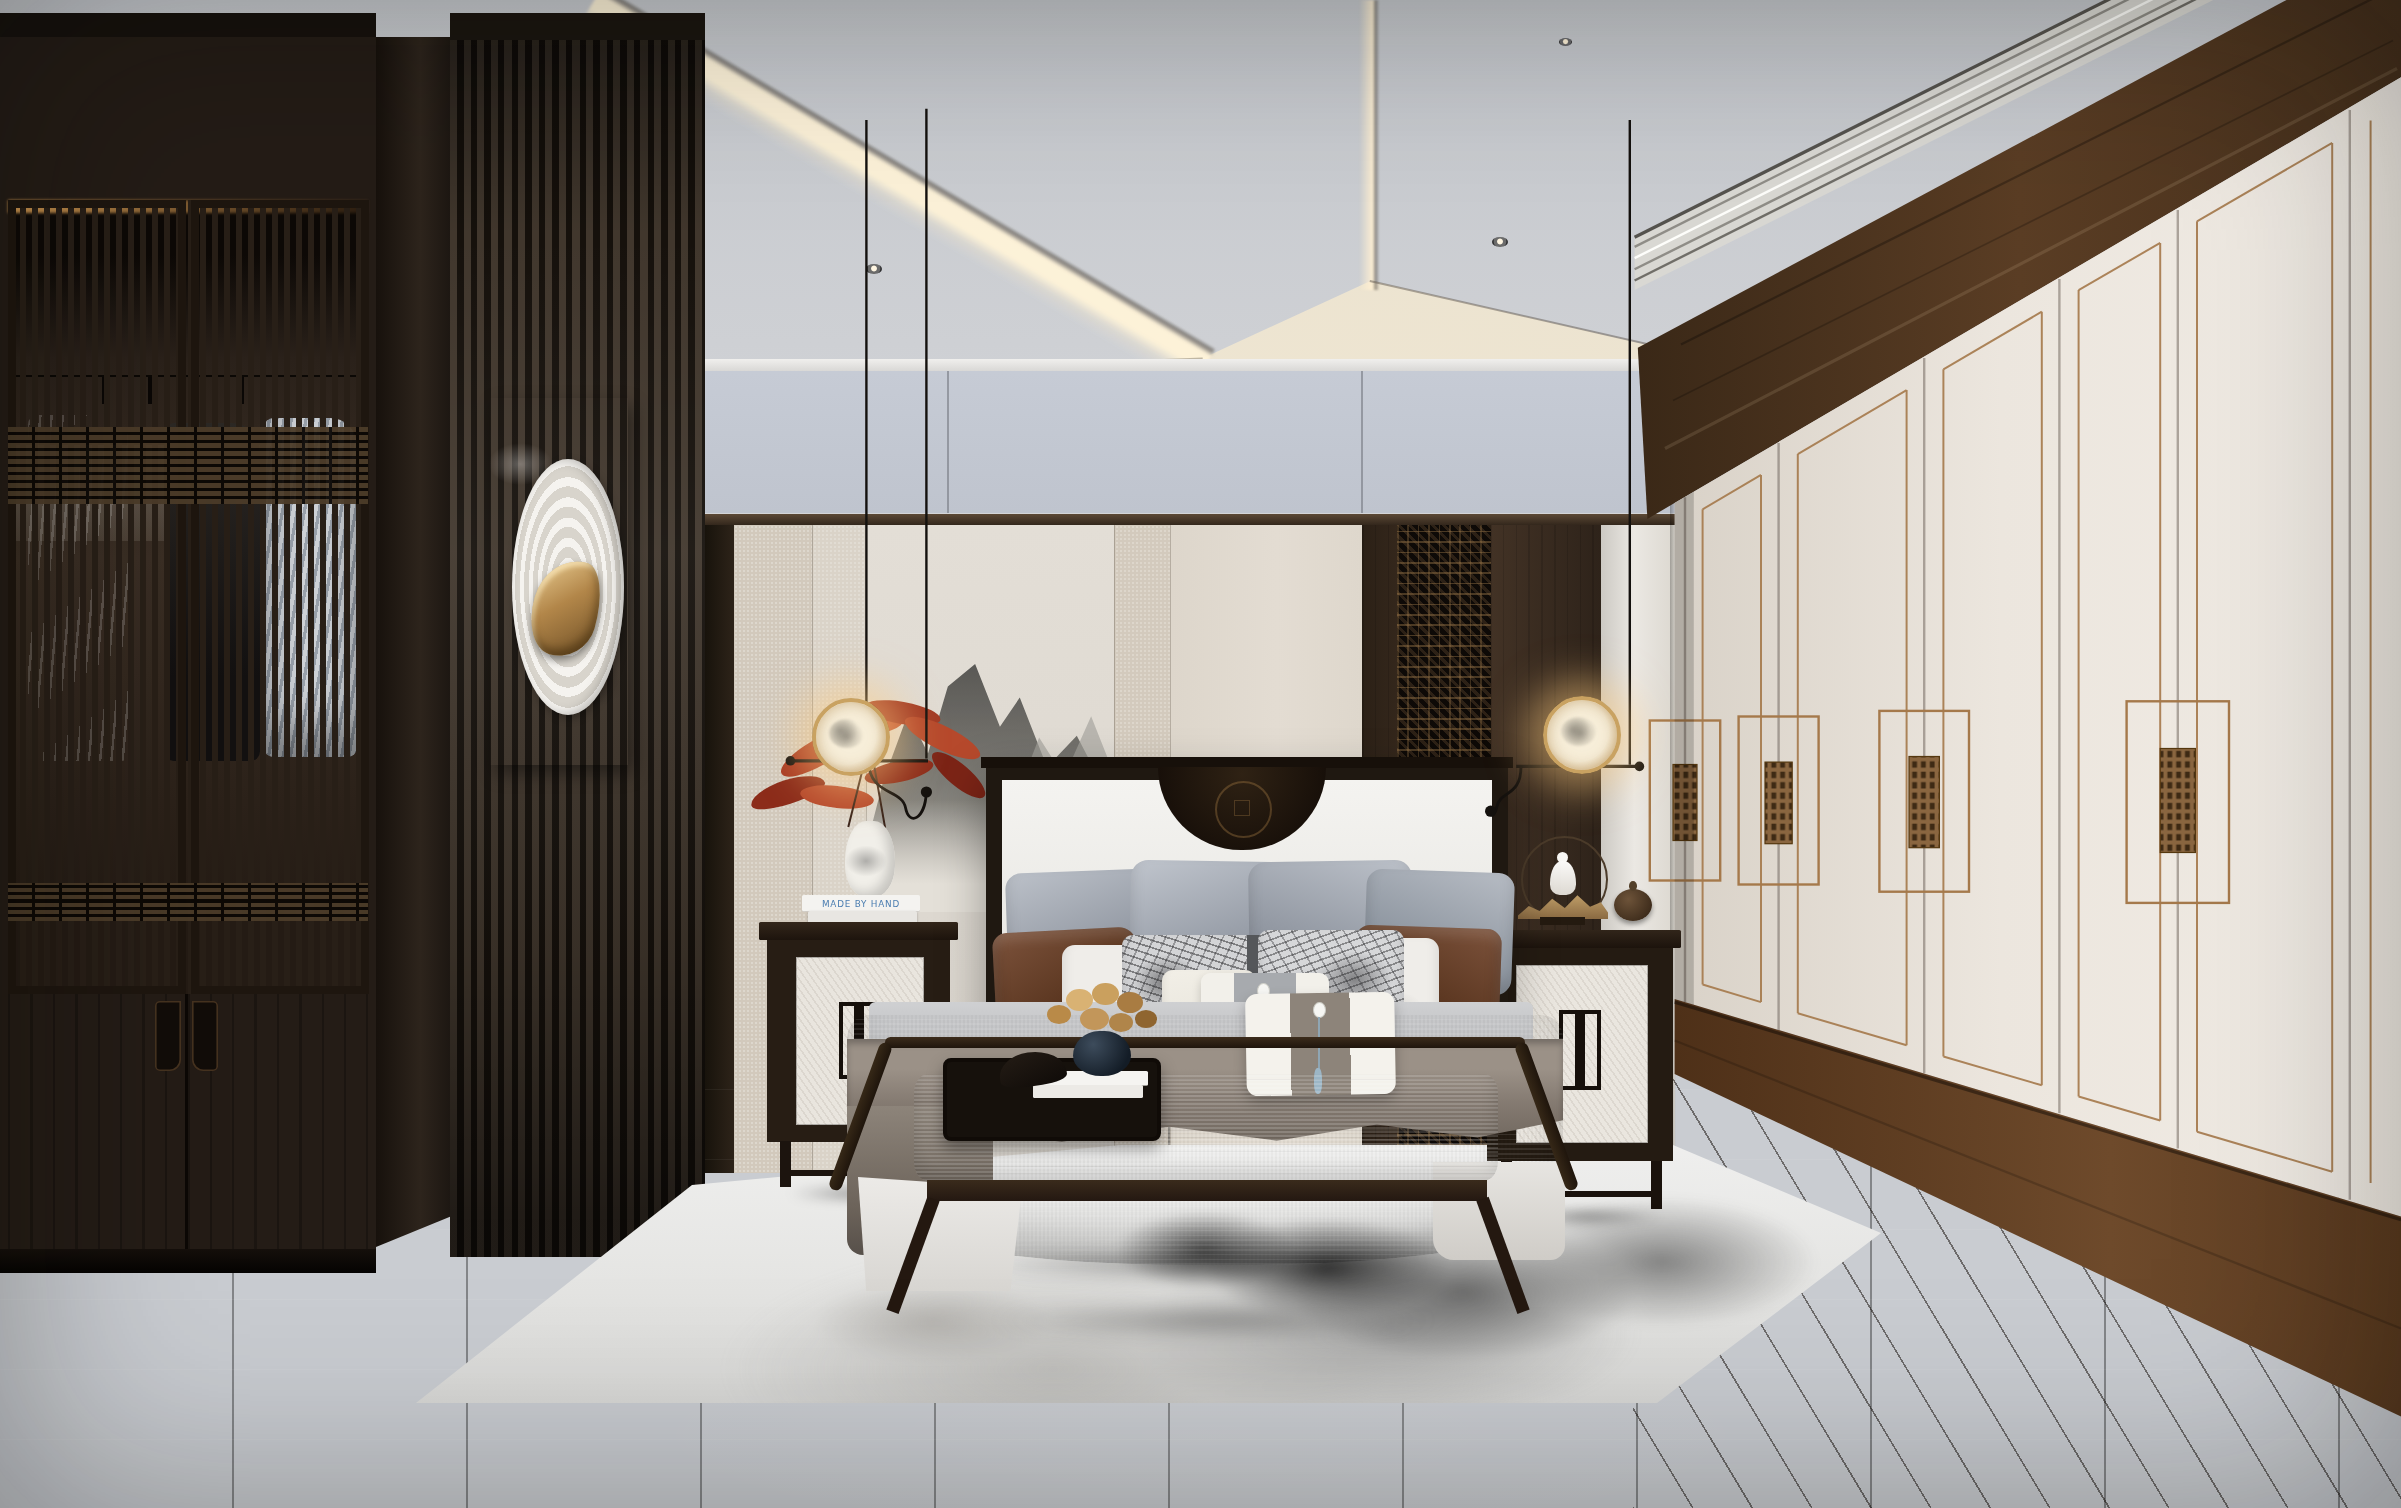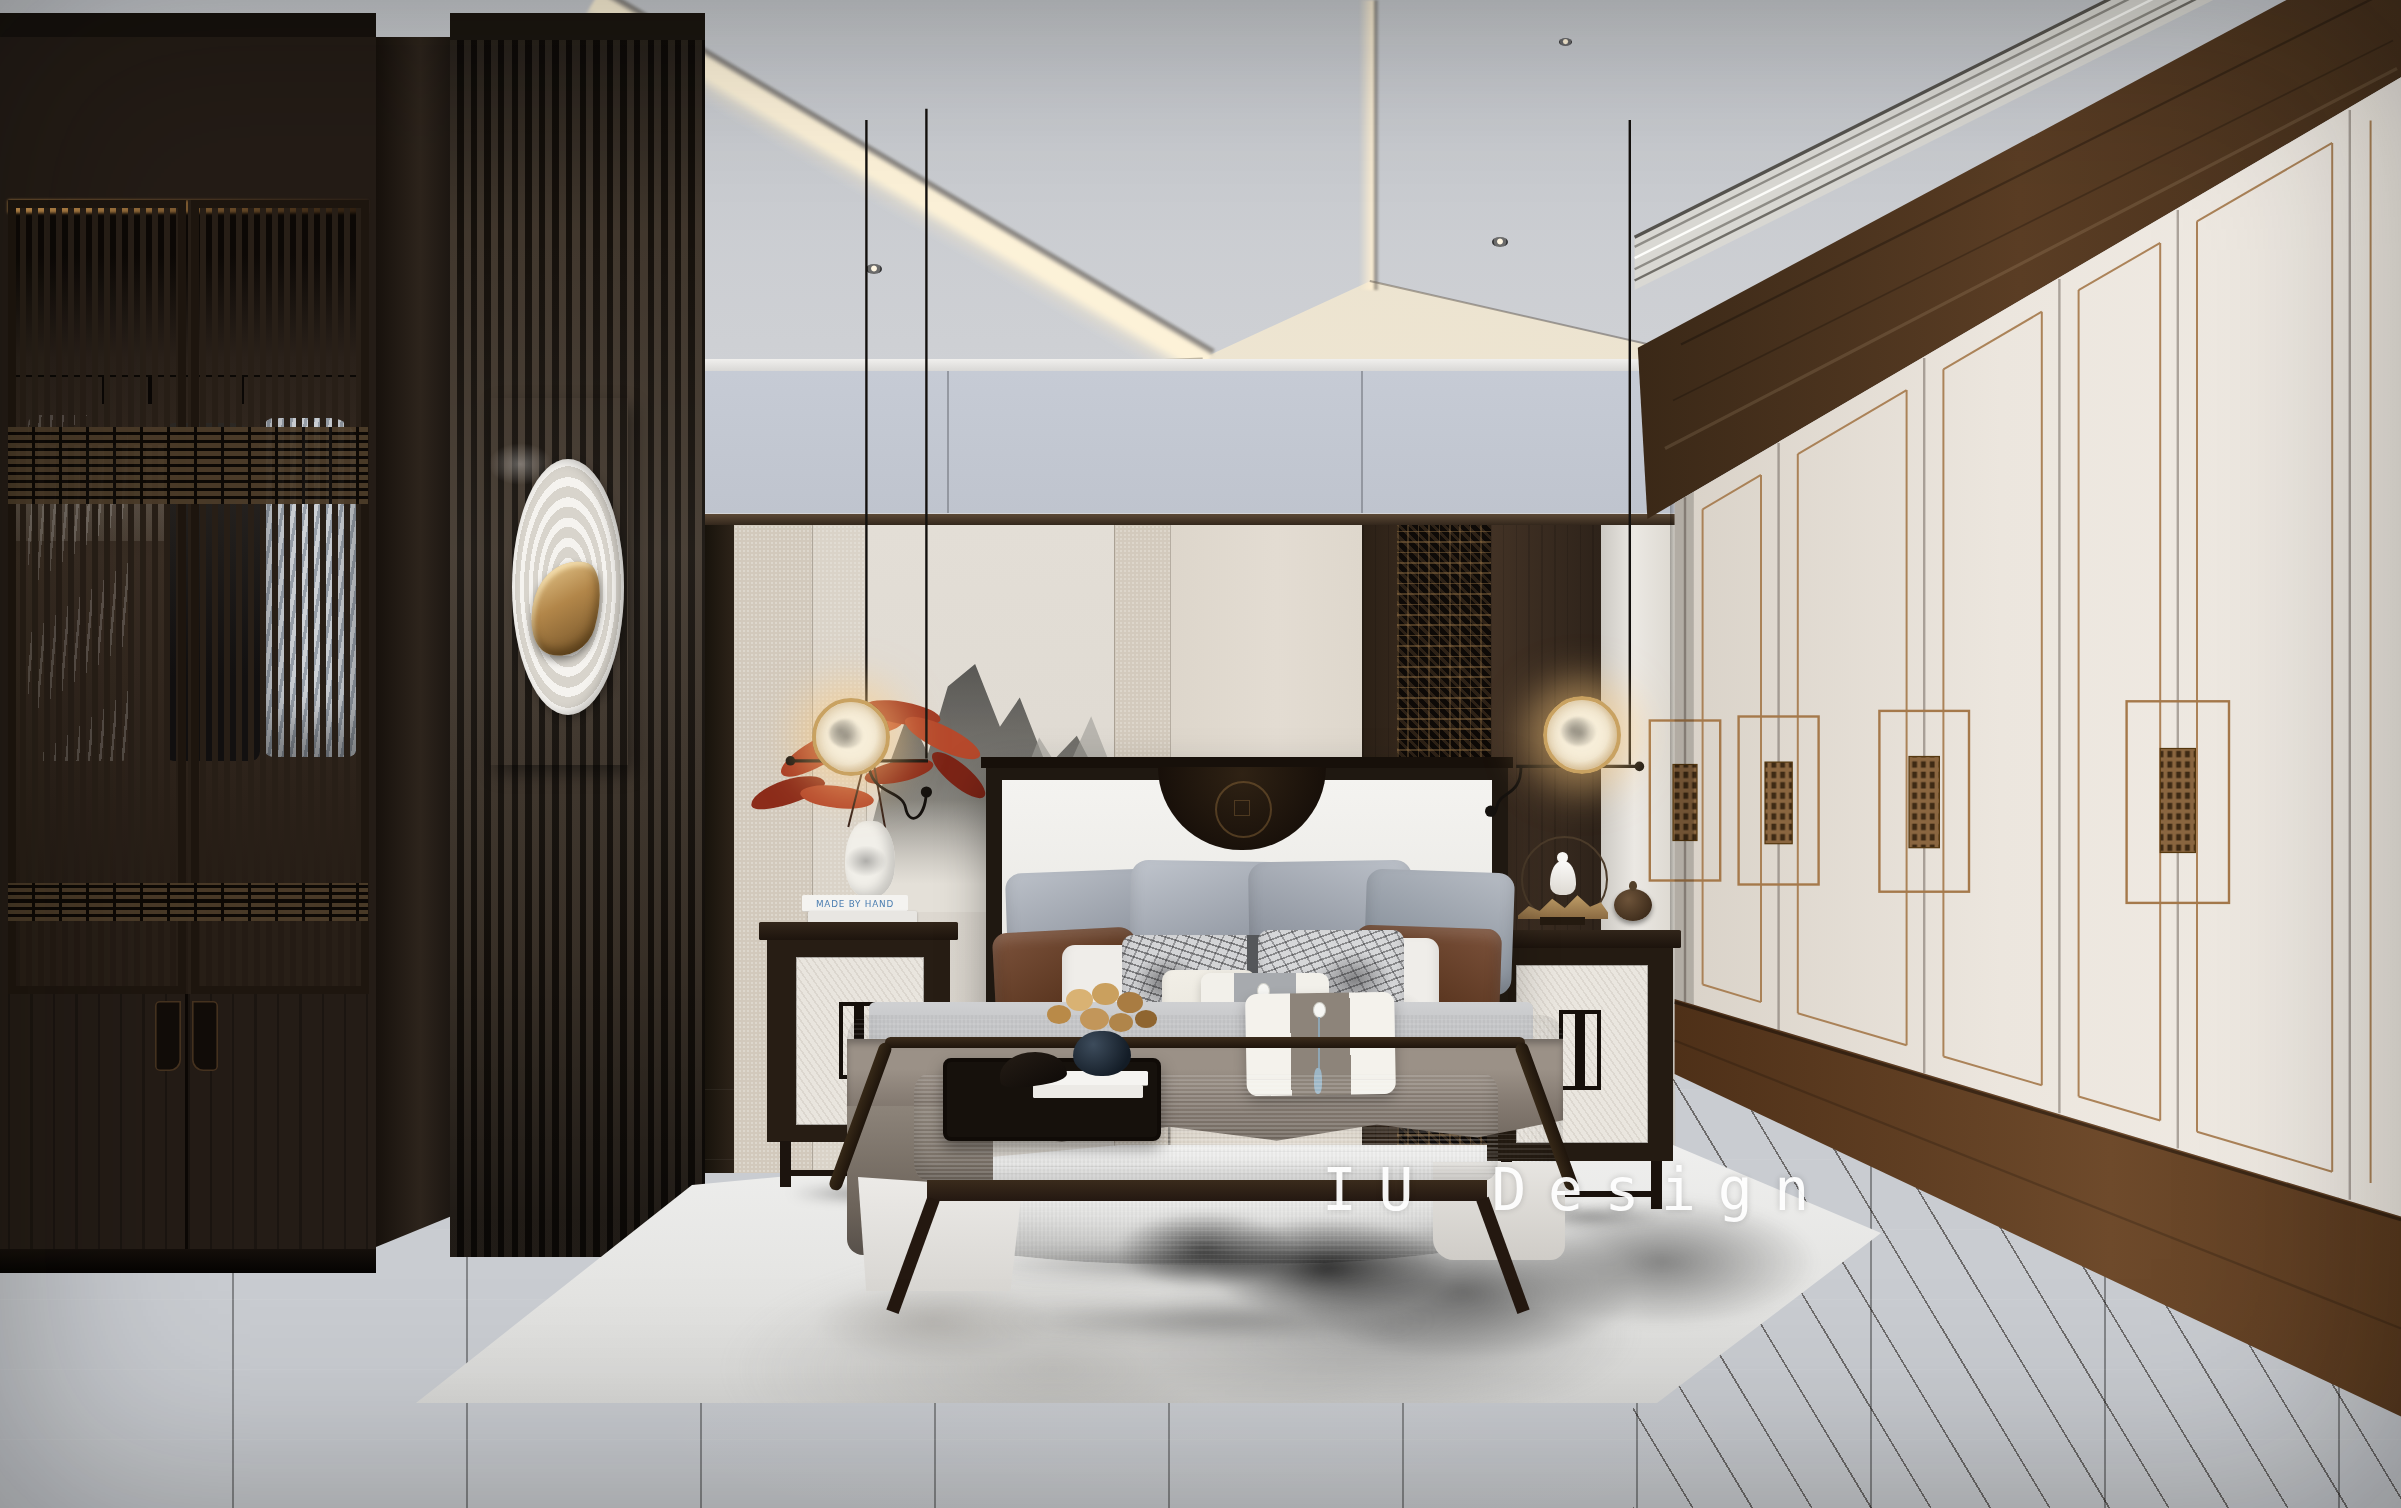--- a/index.html
+++ b/index.html
@@ -189,21 +189,21 @@
     <div class="abs" style="left:72px;top:30px;width:88px;height:24px;border-radius:50%;background:#c05534;transform:rotate(-8deg)"></div>
     <div class="abs" style="left:120px;top:17.6px;width:77px;height:22.4px;border-radius:50%;background:#a23a24;transform:rotate(10deg)"></div>
     <div class="abs" style="left:157px;top:42px;width:83px;height:24px;border-radius:50%;background:#b6492c;transform:rotate(26deg)"></div>
     <div class="abs" style="left:181px;top:80px;width:67px;height:22.4px;border-radius:50%;background:#7c2416;transform:rotate(40deg)"></div>
     <div class="abs" style="left:56px;top:102px;width:74px;height:22.4px;border-radius:50%;background:#b6492c;transform:rotate(6deg)"></div>
     <div class="abs" style="left:120px;top:77px;width:70px;height:21px;border-radius:50%;background:#8c2c1a;transform:rotate(-12deg)"></div>
     <div class="abs" style="left:112px;top:72px;width:2.4px;height:72px;background:#3a241a;transform:rotate(14deg)"></div>
     <div class="abs" style="left:133px;top:62px;width:2.4px;height:83px;background:#3a241a;transform:rotate(-10deg)"></div>
   </div>
   <div class="abs" style="left:845px;top:821px;width:50px;height:77px;border-radius:42% 42% 46% 46%/52% 52% 42% 42%;background:#f1efe9;background-image:radial-gradient(32px 24px at 42% 52%,rgba(75,75,75,.4),transparent 65%),linear-gradient(120deg,rgba(100,100,100,.3) 0 2.4px,transparent 2.4px 19px);box-shadow:inset -6.4px -4.8px 11.2px rgba(0,0,0,.18);z-index:6"></div>
-  <div class="abs" style="left:802px;top:895px;width:106px;height:16px;background:#f4f3f0;border-radius:1.6px;box-shadow:0 0.8px 0 #cfcdc8;z-index:6;text-align:center">
+  <div class="abs" style="left:802px;top:895px;width:118px;height:16px;background:#f4f3f0;border-radius:1.6px;box-shadow:0 0.8px 0 #cfcdc8;z-index:6;text-align:center">
     <span style="font-size:8.8px;line-height:16px;color:#4a7db0;letter-spacing:0.8px;">MADE BY HAND</span>
   </div>
   <div class="abs" style="left:808px;top:911px;width:109px;height:12.8px;background:#e8e6e2;border-radius:1.6px;box-shadow:0 1.6px 2.4px rgba(0,0,0,.3);z-index:6"></div>
   <div class="abs" style="left:759px;top:922px;width:199px;height:17.6px;background:linear-gradient(180deg,#33261a,#1d140d);border-radius:1.6px;z-index:6"></div>
   <div class="abs" style="left:767px;top:940px;width:183px;height:202px;background:#271d14;z-index:6"></div>
   <div class="abs" style="left:796px;top:957px;width:126px;height:166px;background:#e9e5de;background-image:repeating-linear-gradient(55deg,rgba(120,110,95,.12) 0 1.6px,transparent 1.6px 5.6px);border:0.8px solid rgba(0,0,0,.25);z-index:6"></div>
   <div class="abs" style="left:839px;top:1002px;width:40px;height:77px;border:4px solid #150f0a;box-sizing:border-box;z-index:6"></div>
   <div class="abs" style="left:854px;top:1002px;width:9.6px;height:77px;background:#150f0a;z-index:6"></div>
   <div class="abs" style="left:780px;top:1141px;width:11.2px;height:46px;background:#1c140e;z-index:6"></div>
   <div class="abs" style="left:930px;top:1141px;width:11.2px;height:46px;background:#1c140e;z-index:6"></div>
@@ -300,19 +300,16 @@
   <div class="abs" style="left:1042px;top:981px;width:120px;height:62px;z-index:8">
     <div class="abs" style="left:4.8px;top:24px;width:24px;height:19px;border-radius:50%;background:#b98a48"></div>
     <div class="abs" style="left:24px;top:8px;width:27px;height:22.4px;border-radius:50%;background:#d9b273"></div>
     <div class="abs" style="left:50px;top:1.6px;width:27px;height:22.4px;border-radius:50%;background:#caa05e"></div>
     <div class="abs" style="left:75px;top:11.2px;width:25.6px;height:21px;border-radius:50%;background:#a97c42"></div>
     <div class="abs" style="left:93px;top:29px;width:22.4px;height:17.6px;border-radius:50%;background:#8f6530"></div>
     <div class="abs" style="left:38px;top:27px;width:29px;height:22.4px;border-radius:50%;background:#c2965a"></div>
     <div class="abs" style="left:67px;top:32px;width:24px;height:19px;border-radius:50%;background:#b0854a"></div>
   </div>
 
-  <div class="abs" style="left:1322px;top:1156px;font-family:'DejaVu Sans Mono',monospace;font-size:58px;font-weight:400;letter-spacing:21.6px;color:rgba(255,255,255,.95);text-shadow:0 0 6.4px rgba(0,0,0,.18);z-index:10;white-space:nowrap">
-    <span>IU Design</span>
-  </div>
   <div class="abs" style="left:0;top:0;width:2401px;height:1509px;box-shadow:inset 0 0 208px rgba(10,8,6,.35);pointer-events:none;z-index:9"></div>
 
 </div>
 
 
 </body></html>

